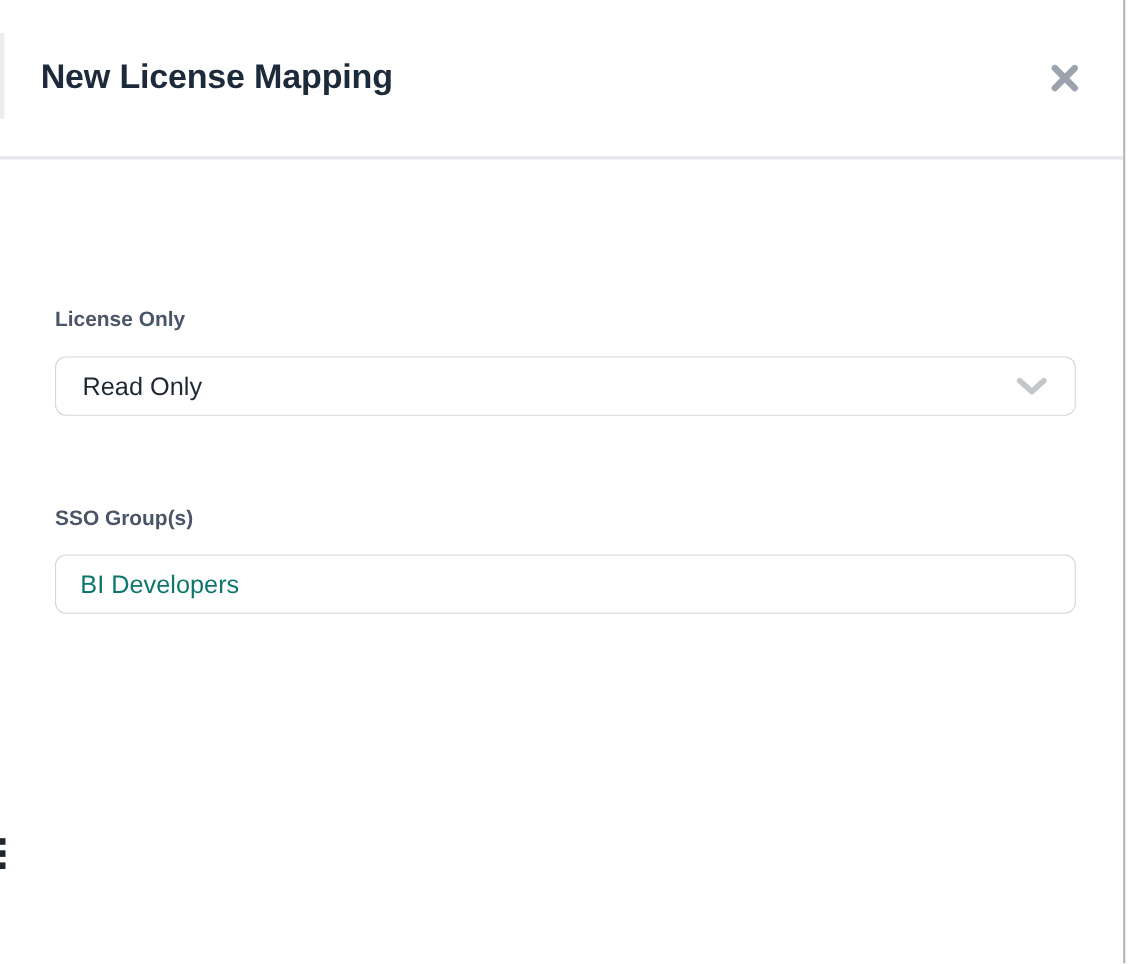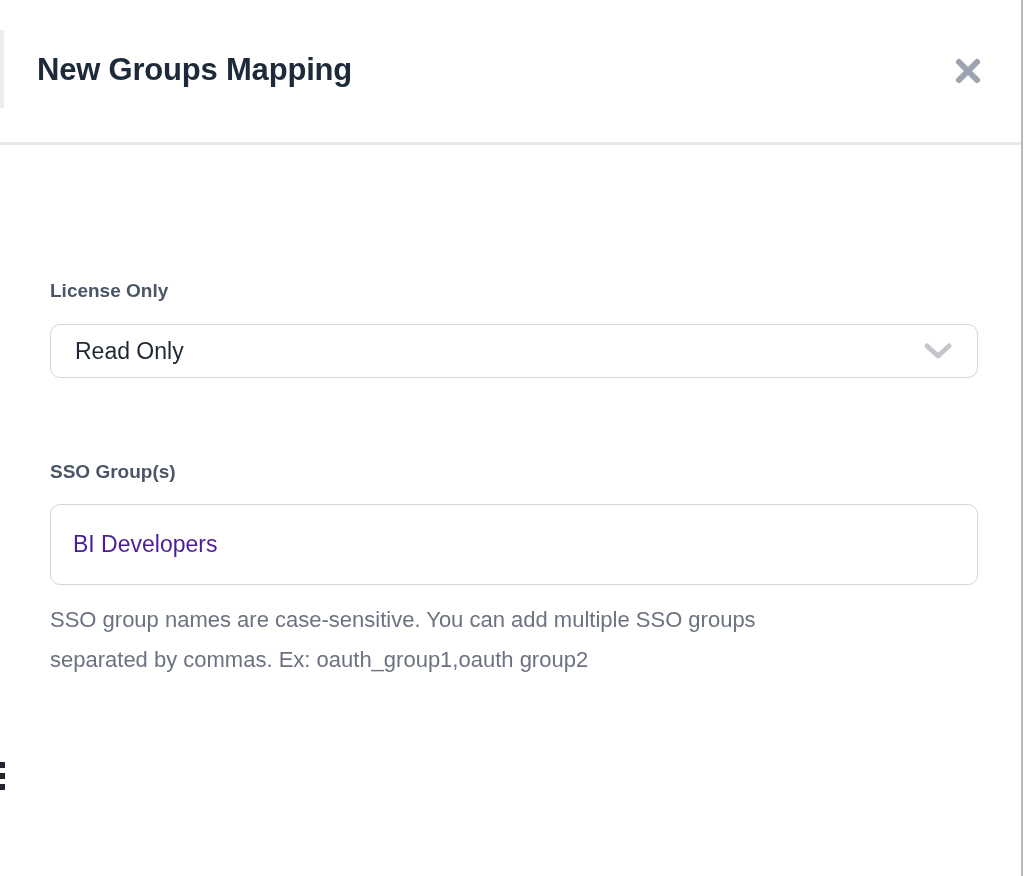--- a/index.html
+++ b/index.html
@@ -123,48 +123,48 @@
   }
   .select-value {
     font-size: 23px;
     color: #1f2733;
   }
   .text-input {
     position: absolute;
     left: 50px;
     top: 359px;
     width: 928px;
-    height: 81px;
+    height: 54px;
     background: #ffffff;
     border: 1px solid #d3d6db;
     border-radius: 10px;
     padding: 0 22px;
     font-family: "Liberation Sans", sans-serif;
     font-size: 23px;
-    color: #4c1d95;
+    color: #0f766e;
     outline: none;
   }
   .helper-text {
     position: absolute;
     left: 50px;
     top: 455px;
     max-width: 800px;
     font-size: 22px;
     line-height: 40px;
     color: #6b7280;
   }
   .chevron-icon, .close-icon { display: block; }
 </style>
 </head>
 <body>
 
 <div class="modal">
 
   <div class="modal-header">
-    <h1 class="modal-title">New Groups Mapping</h1>
+    <h1 class="modal-title">New License Mapping</h1>
     <button class="close-button">
       <span>
         <svg class="close-icon" width="28" height="28" viewBox="0 0 28 28">
           <line x1="5" y1="5" x2="23" y2="23" stroke="#9ba3af" stroke-width="6" stroke-linecap="round"></line>
           <line x1="23" y1="5" x2="5" y2="23" stroke="#9ba3af" stroke-width="6" stroke-linecap="round"></line>
         </svg>
       </span>
     </button>
   </div>
 
@@ -181,21 +181,20 @@
         <svg class="chevron-icon" width="30" height="18" viewBox="0 0 30 18">
           <polyline points="4,4 15,14 26,4" fill="none" stroke="#c3c6cb" stroke-width="5" stroke-linecap="round" stroke-linejoin="round"></polyline>
         </svg>
       </span>
     </div>
 
     <label class="field-label label-sso">SSO Group(s)</label>
 
     <input class="text-input" type="text" value="BI Developers" style="">
 
-    <div class="helper-text">SSO group names are case-sensitive. You can add multiple SSO groups separated by commas. Ex: oauth_group1,oauth group2</div>
 
   </div>
 
   <div class="left-sliver"></div>
 
   <div class="hamburger-peek">
     <div class="bar"></div>
     <div class="bar"></div>
     <div class="bar"></div>
   </div>

